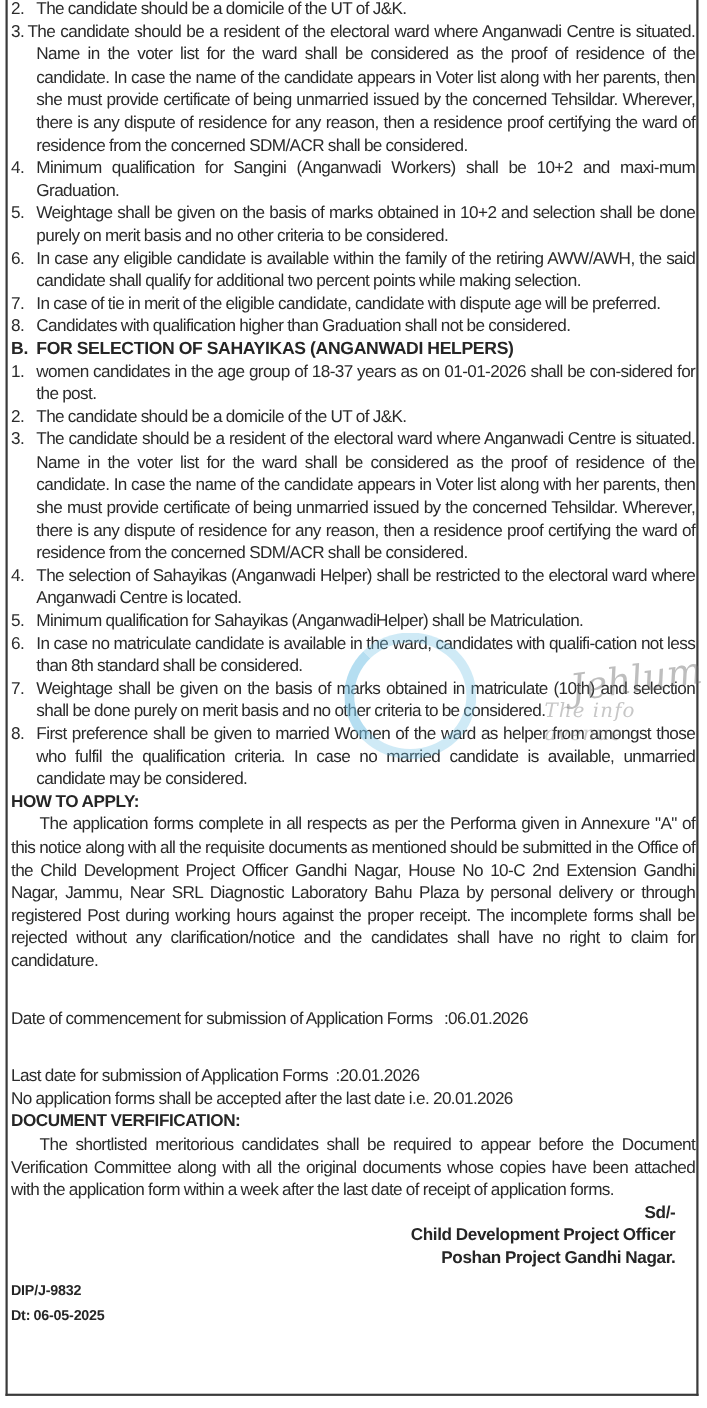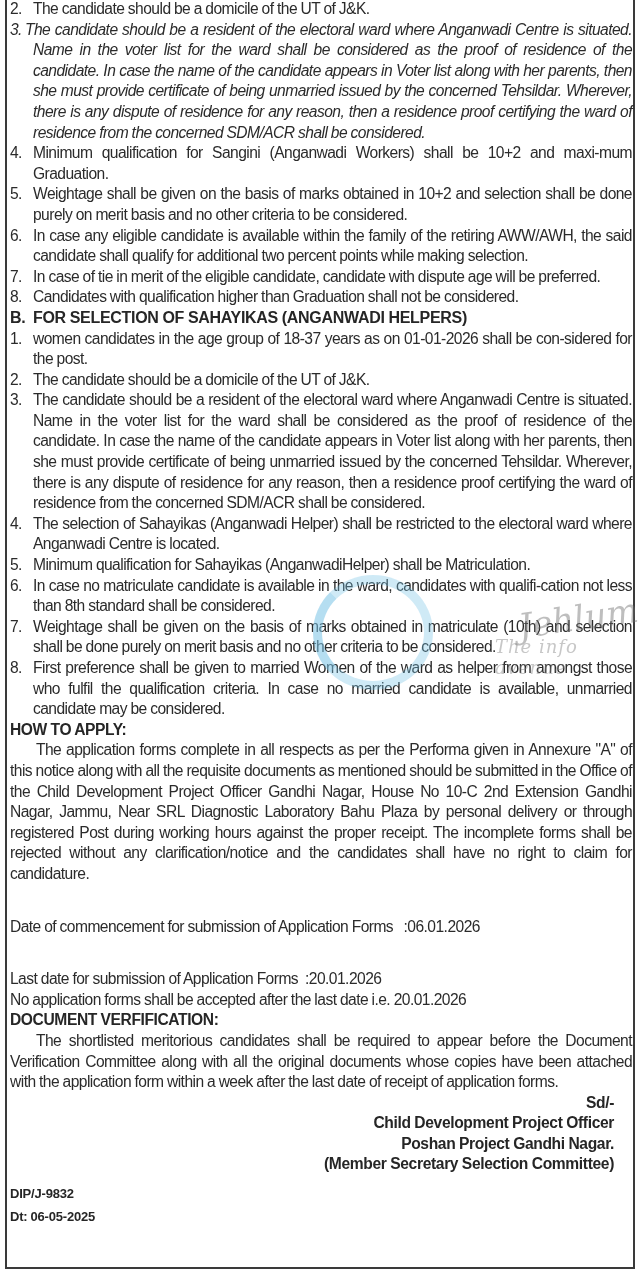--- a/index.html
+++ b/index.html
@@ -13,21 +13,21 @@
     position: absolute; left: 3px; top: 5px; width: 622px;
     font-family: "Liberation Sans", sans-serif;
     font-size: 15.6px; line-height: 20.6px; color: #2b2b2b;
     letter-spacing: -0.55px; word-spacing: -0.3px;
   }
   .item { display: flex; text-align: justify; text-align-last: left; }
   .item .num { flex: 0 0 23px; }
   .item .txt { flex: 1 1 auto; }
   .item.tight .num { flex-basis: 15px; }
   .item.tight .txt { text-indent: 0; }
-  .item.hang { display: block; padding-left: 23px; text-indent: -23px; font-style: italic; }
+  .item.hang { display: block; padding-left: 23px; text-indent: -23px; }
   .item.hang .num { display: inline-block; width: 15px; text-indent: 0; }
   .just { text-align: justify; }
   .heading { font-weight: bold; color: #262626; letter-spacing: -0.4px; }
   .sec-head { display: flex; font-weight: bold; font-size: 16px; letter-spacing: -0.3px; color: #262626; }
   .sec-head .num { flex: 0 0 23px; }
   .para { text-align: justify; text-indent: 26px; }
   .row { white-space: pre; margin-top: 32px; }
   .sign { text-align: right; font-weight: bold; color: #262626; letter-spacing: -0.35px; padding-right: 18px; }
   .foot { font-weight: bold; font-size: 13px; color: #262626; line-height: 23px; letter-spacing: -0.2px; }
   .foot.first { margin-top: 7px; }
@@ -120,21 +120,20 @@
     <div class="row"><span>Last date for submission of Application Forms</span>  <span>:20.01.2026</span></div>
     <div>No application forms shall be accepted after the last date i.e. 20.01.2026</div>
 
     <div class="heading">DOCUMENT VERFIFICATION:</div>
     <div class="para">The shortlisted meritorious candidates shall be required to appear before the Document Verification Committee along with all the original documents whose copies have been attached with the application form within a week after the last date of receipt of application forms.</div>
 
     <div>
       <div class="sign">Sd/-</div>
       <div class="sign">Child Development Project Officer</div>
       <div class="sign">Poshan Project Gandhi Nagar.</div>
-      <div class="sign">(Member Secretary Selection Committee)</div>
     </div>
 
     <div class="foot first">DIP/J-9832</div>
     <div class="foot">Dt: 06-05-2025</div>
   </div>
 </div>
 
 <div class="watermark wm-ring"></div>
 <div class="watermark wm-text1">Jehlum</div>
 <div class="watermark wm-text2">The info avenue</div>

